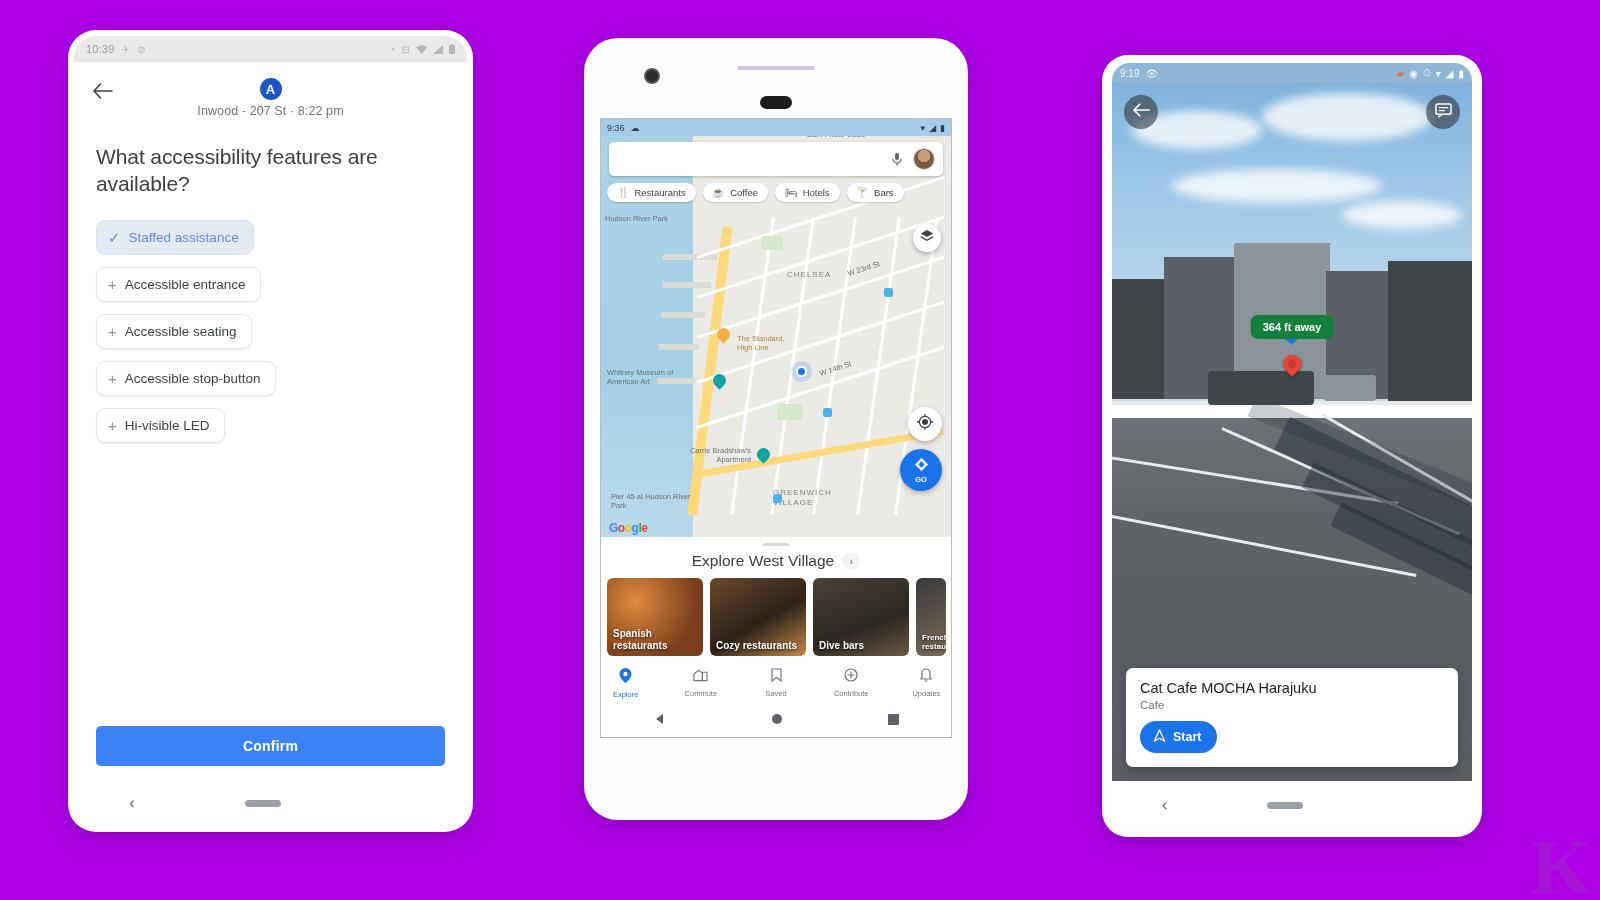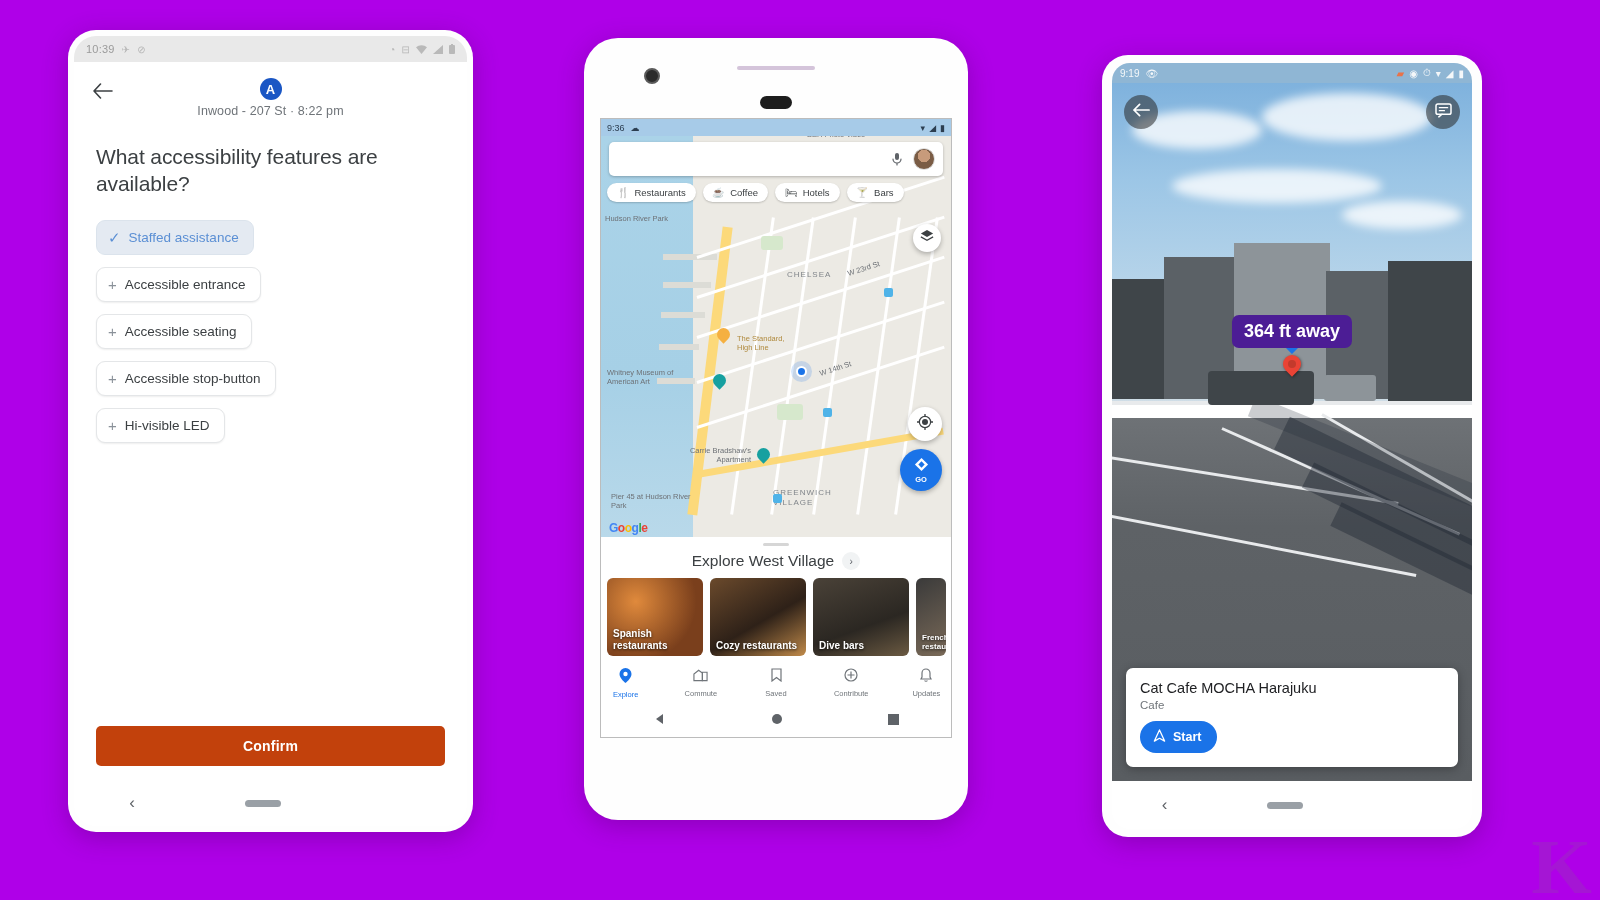--- a/index.html
+++ b/index.html
@@ -56,21 +56,21 @@
     background: #fff; border: 1px solid #e4e6e8; color: #3c4043;
     box-shadow: 0 1px 2px rgba(0,0,0,.07); cursor: pointer; white-space: nowrap;
   }
   .chip.selected { background: #e4eaf2; border-color: #dbe3ec; color: #5b8fd4; box-shadow: none; }
   .chip .pm { font-size: 15px; color: #8a9199; line-height: 1; }
   .chip.selected .pm { color: #5b8fd4; }
 
   .p1-spacer { flex: 1; }
   .p1-confirm-wrap { padding: 0 22px 14px; }
   .btn-confirm {
-    width: 100%; background: #c2410c; color: #fff; border: none; border-radius: 5px;
+    width: 100%; background: #3b82f6; color: #fff; border: none; border-radius: 5px;
     padding: 12px 0; font-size: 14px; font-weight: bold; cursor: pointer; letter-spacing: .2px;
   }
   .p1-navbar { height: 46px; display: flex; align-items: center; justify-content: space-around; background: #fff; }
   .nav-chev { color: #5f6368; font-size: 17px; }
   .nav-pill { width: 36px; height: 7px; border-radius: 4px; background: #9aa0a6; }
 
   
   #phone2 {
     left: 584px; top: 38px; width: 384px; height: 782px;
     border-radius: 34px; padding: 0;
@@ -186,22 +186,22 @@
     position: absolute; left: 12px; top: 12px; width: 34px; height: 34px; border-radius: 50%;
     background: rgba(40,40,40,.55); display: flex; align-items: center; justify-content: center;
     color: #fff; cursor: pointer; z-index: 6;
   }
   .p3-feedback {
     position: absolute; right: 12px; top: 12px; width: 34px; height: 34px; border-radius: 50%;
     background: rgba(40,40,40,.55); display: flex; align-items: center; justify-content: center;
     color: #fff; cursor: pointer; z-index: 6;
   }
   .dist-badge {
-    position: absolute; left: 50%; transform: translateX(-50%); top: 232px; background: #4c1d95; color: #fff;
-    padding: 6px 12px; border-radius: 7px; font-size: 18px; font-weight: bold; z-index: 6; white-space: nowrap;
+    position: absolute; left: 50%; transform: translateX(-50%); top: 232px; background: #15803d; color: #fff;
+    padding: 6px 12px; border-radius: 7px; font-size: 11px; font-weight: bold; z-index: 6; white-space: nowrap;
   }
   .dist-badge:after { content: ""; position: absolute; left: 50%; transform: translateX(-50%);
                       bottom: -6px; border: 6px solid transparent; border-top-color: #1a73e8; border-bottom: 0; }
   .ar-pin { position: absolute; left: 50%; transform: translateX(-50%); top: 272px; width: 18px; height: 24px; z-index: 6; }
   .ar-pin .h { width: 18px; height: 18px; border-radius: 50% 50% 50% 0; transform: rotate(-45deg);
                background: #ea4335; box-shadow: 0 1px 3px rgba(0,0,0,.45); }
   .ar-pin .hole { position: absolute; left: 5px; top: 5px; width: 8px; height: 8px; border-radius: 50%; background: #c33a2c; }
   .p3-card {
     position: absolute; left: 14px; right: 14px; bottom: 14px; background: #fff; border-radius: 7px;
     padding: 12px 14px 14px; box-shadow: 0 2px 10px rgba(0,0,0,.3); z-index: 7;

